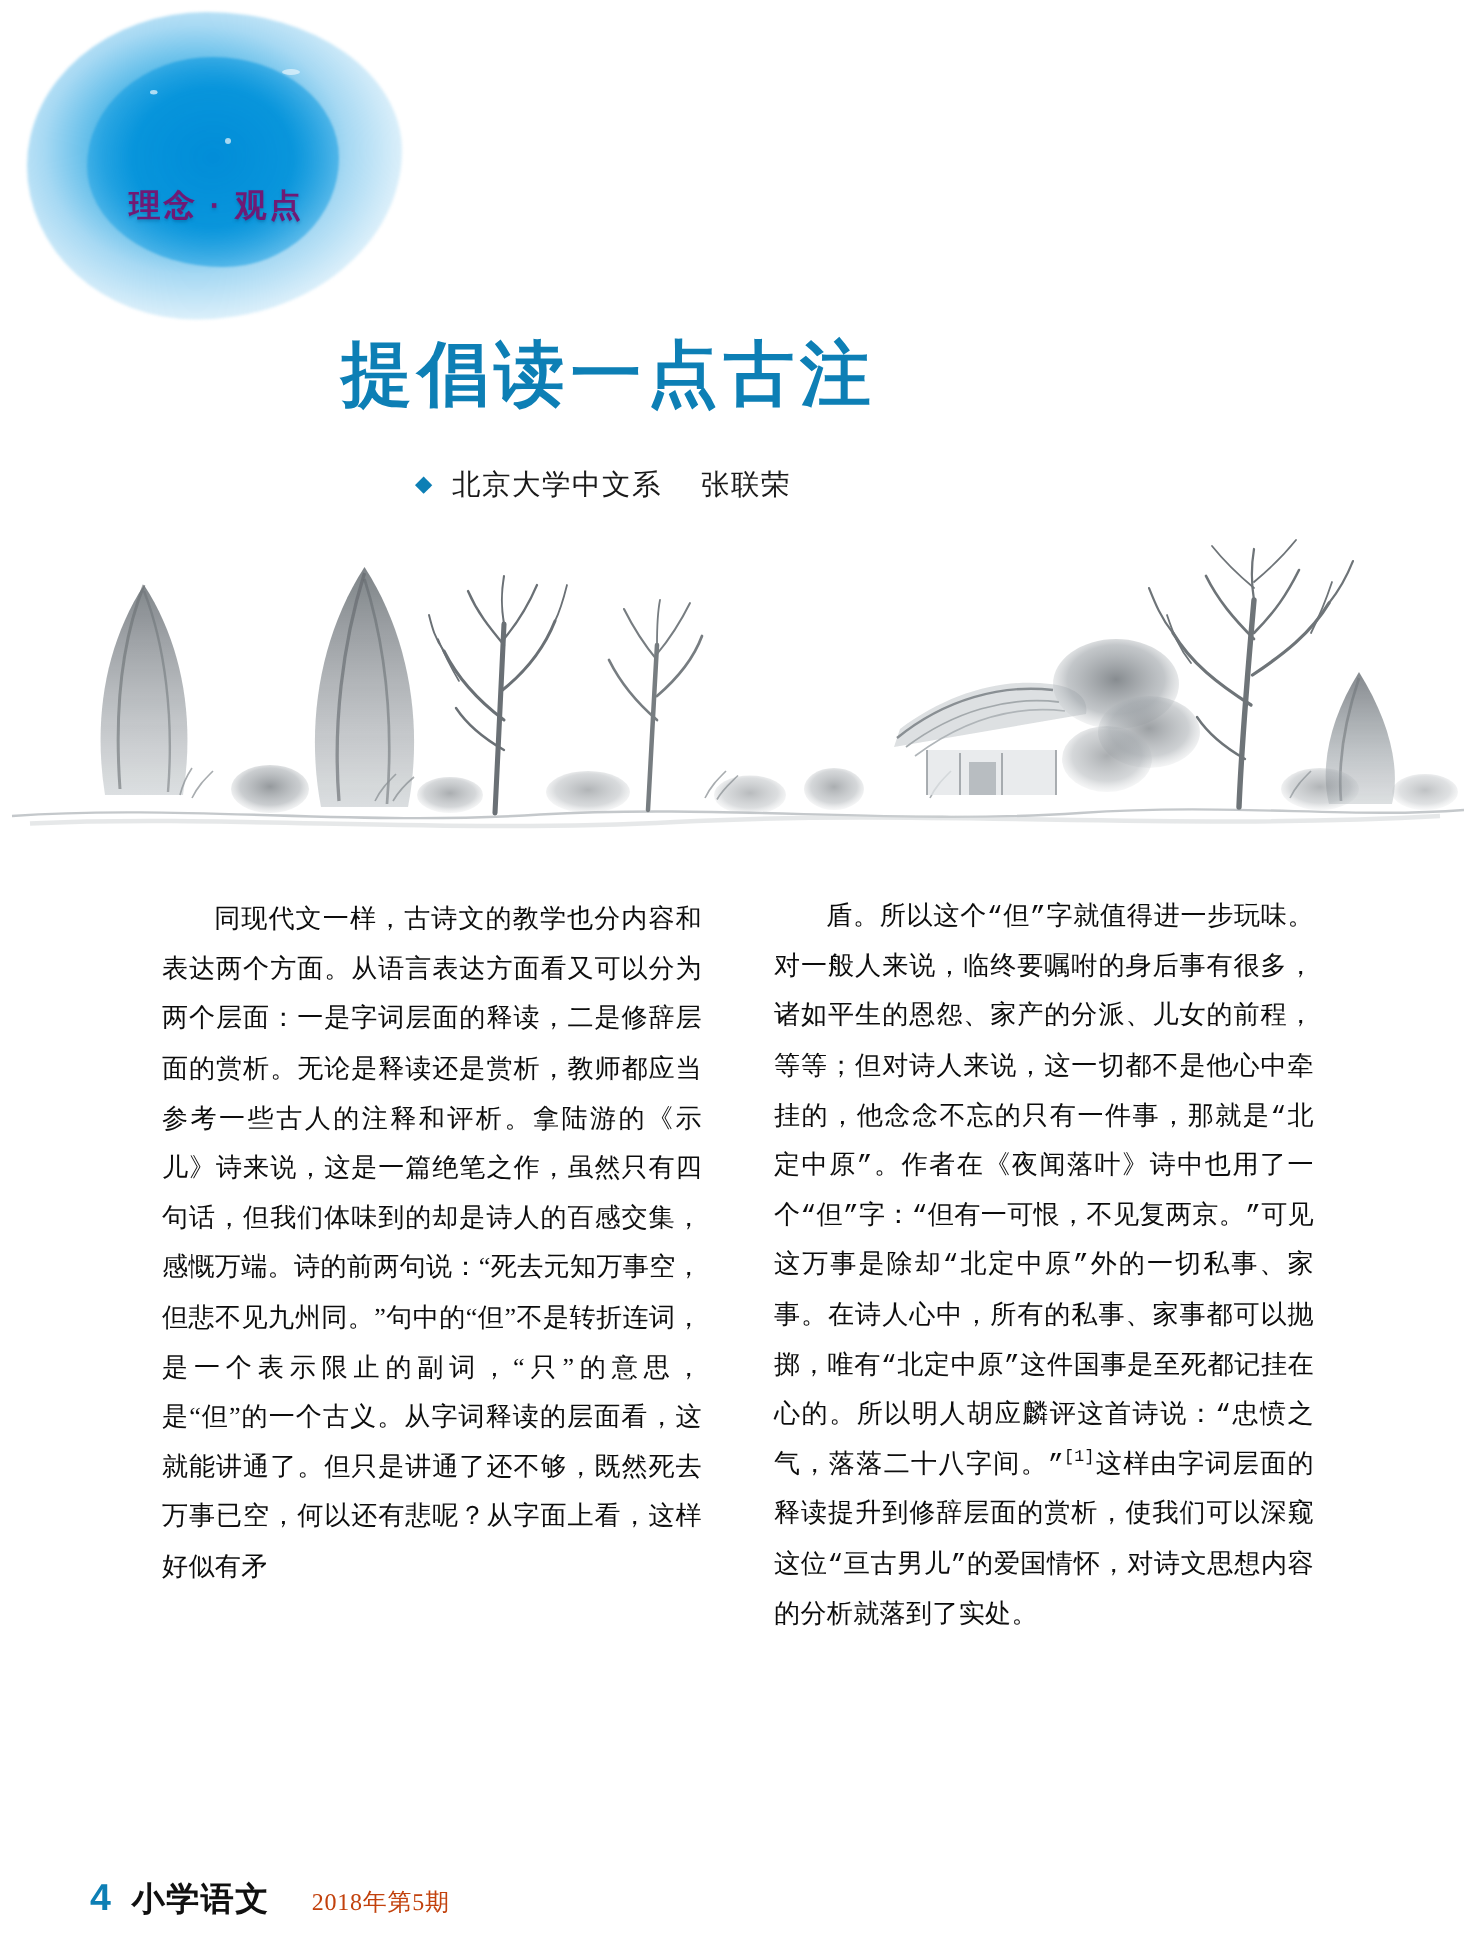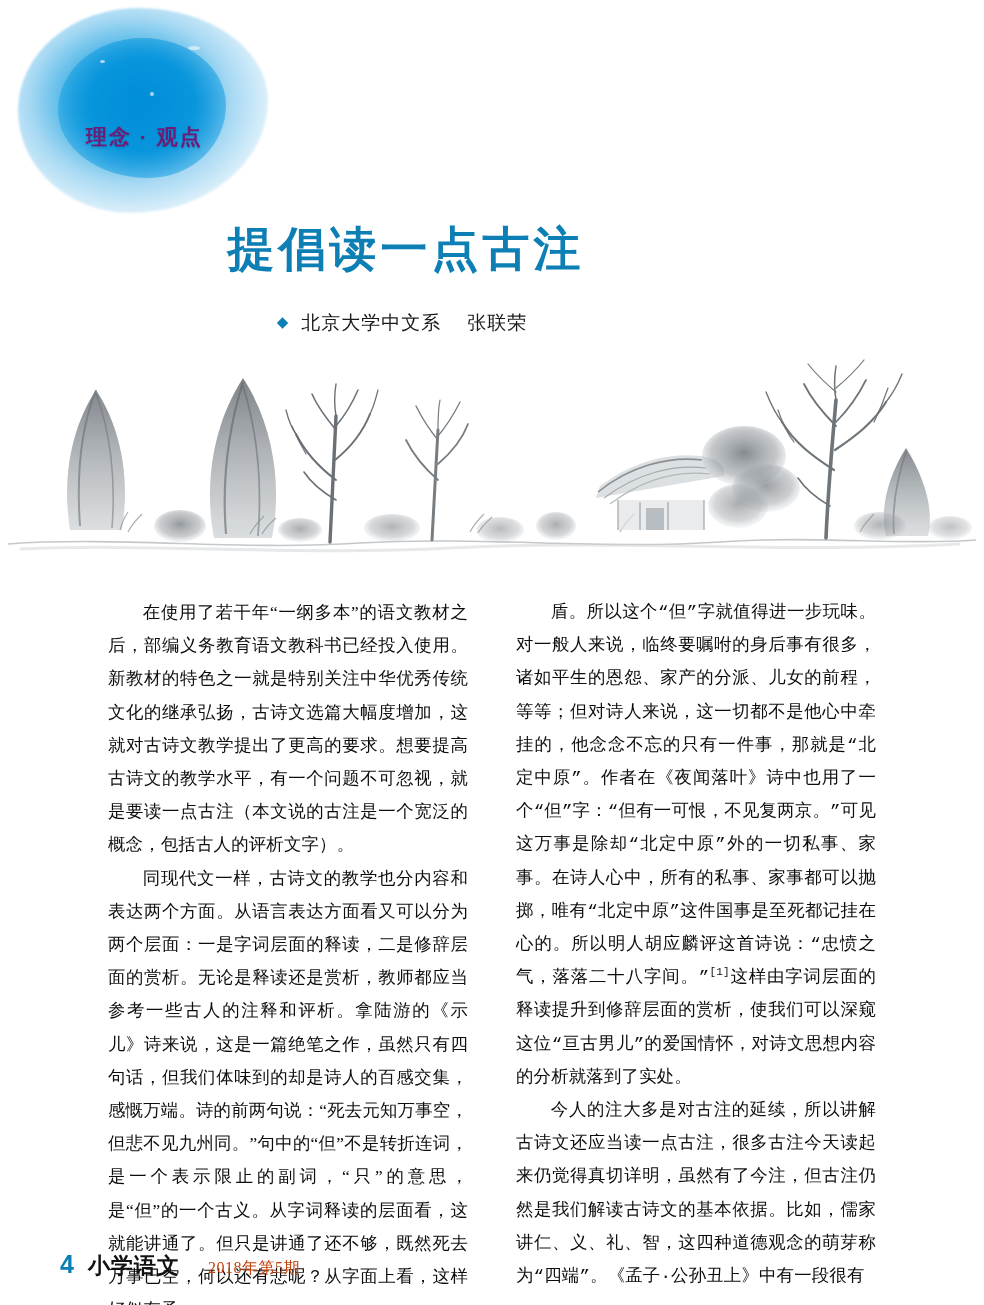--- a/index.html
+++ b/index.html
@@ -289,26 +289,24 @@
     <path d="M906 118 C 886 150, 880 182, 886 206 L 928 206 C 934 182, 926 150, 906 118 Z" fill="url(#inkfade)"></path>
     <path d="M906 122 C 896 152, 892 180, 894 204" stroke="#5f6569" stroke-width="1.8" fill="none" opacity="0.55"></path>
   </g>
   <ellipse cx="880" cy="196" rx="26" ry="14" fill="url(#bushg)" opacity="0.55"></ellipse>
   <ellipse cx="950" cy="198" rx="22" ry="12" fill="url(#bushg)" opacity="0.45"></ellipse>
 </svg>
 </div>
 
 <div class="columns">
   <div class="col col-left">
-    <p>在使用了若干年“一纲多本”的语文教材之后，部编义务教育语文教科书已经投入使用。新教材的特色之一就是特别关注中华优秀传统文化的继承弘扬，古诗文选篇大幅度增加，这就对古诗文教学提出了更高的要求。想要提高古诗文的教学水平，有一个问题不可忽视，就是要读一点古注（本文说的古注是一个宽泛的概念，包括古人的评析文字）。</p>
     <p>同现代文一样，古诗文的教学也分内容和表达两个方面。从语言表达方面看又可以分为两个层面：一是字词层面的释读，二是修辞层面的赏析。无论是释读还是赏析，教师都应当参考一些古人的注释和评析。拿陆游的《示儿》诗来说，这是一篇绝笔之作，虽然只有四句话，但我们体味到的却是诗人的百感交集，感慨万端。诗的前两句说：“死去元知万事空，但悲不见九州同。”句中的“但”不是转折连词，是一个表示限止的副词，“只”的意思，是“但”的一个古义。从字词释读的层面看，这就能讲通了。但只是讲通了还不够，既然死去万事已空，何以还有悲呢？从字面上看，这样好似有矛</p>
   </div>
   <div class="col col-right">
     <p>盾。所以这个“但”字就值得进一步玩味。对一般人来说，临终要嘱咐的身后事有很多，诸如平生的恩怨、家产的分派、儿女的前程，等等；但对诗人来说，这一切都不是他心中牵挂的，他念念不忘的只有一件事，那就是“北定中原”。作者在《夜闻落叶》诗中也用了一个“但”字：“但有一可恨，不见复两京。”可见这万事是除却“北定中原”外的一切私事、家事。在诗人心中，所有的私事、家事都可以抛掷，唯有“北定中原”这件国事是至死都记挂在心的。所以明人胡应麟评这首诗说：“忠愤之气，落落二十八字间。”<span class="fn">[1]</span>这样由字词层面的释读提升到修辞层面的赏析，使我们可以深窥这位“亘古男儿”的爱国情怀，对诗文思想内容的分析就落到了实处。</p>
-    <p>今人的注大多是对古注的延续，所以讲解古诗文还应当读一点古注，很多古注今天读起来仍觉得真切详明，虽然有了今注，但古注仍然是我们解读古诗文的基本依据。比如，儒家讲仁、义、礼、智，这四种道德观念的萌芽称为“四端”。《孟子·公孙丑上》中有一段很有</p>
   </div>
 </div>
 
 <div class="footer">
   <span class="folio">4</span>
   <span class="mag-name">小学语文</span>
   <span class="issue">2018年第5期</span>
 </div>
 
 </body></html>

